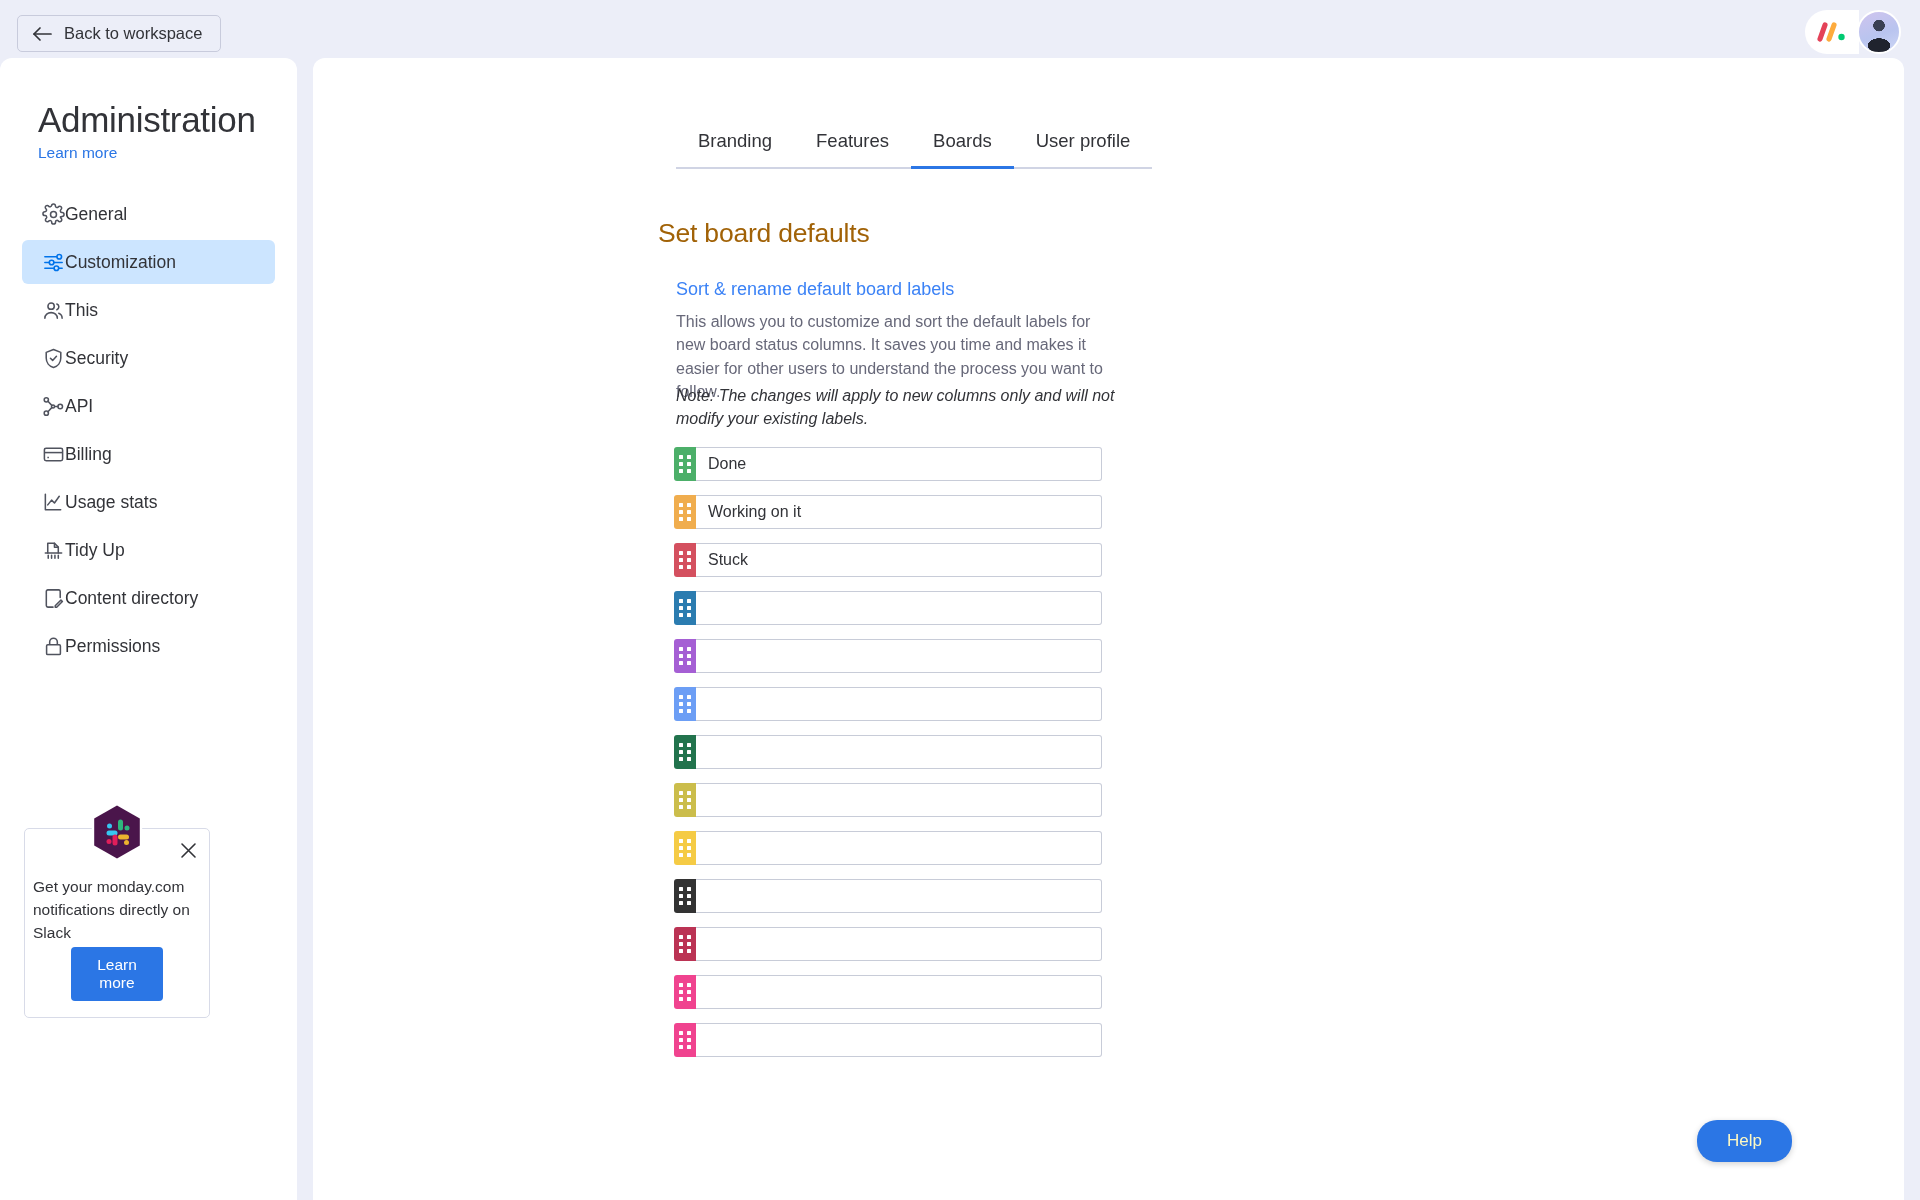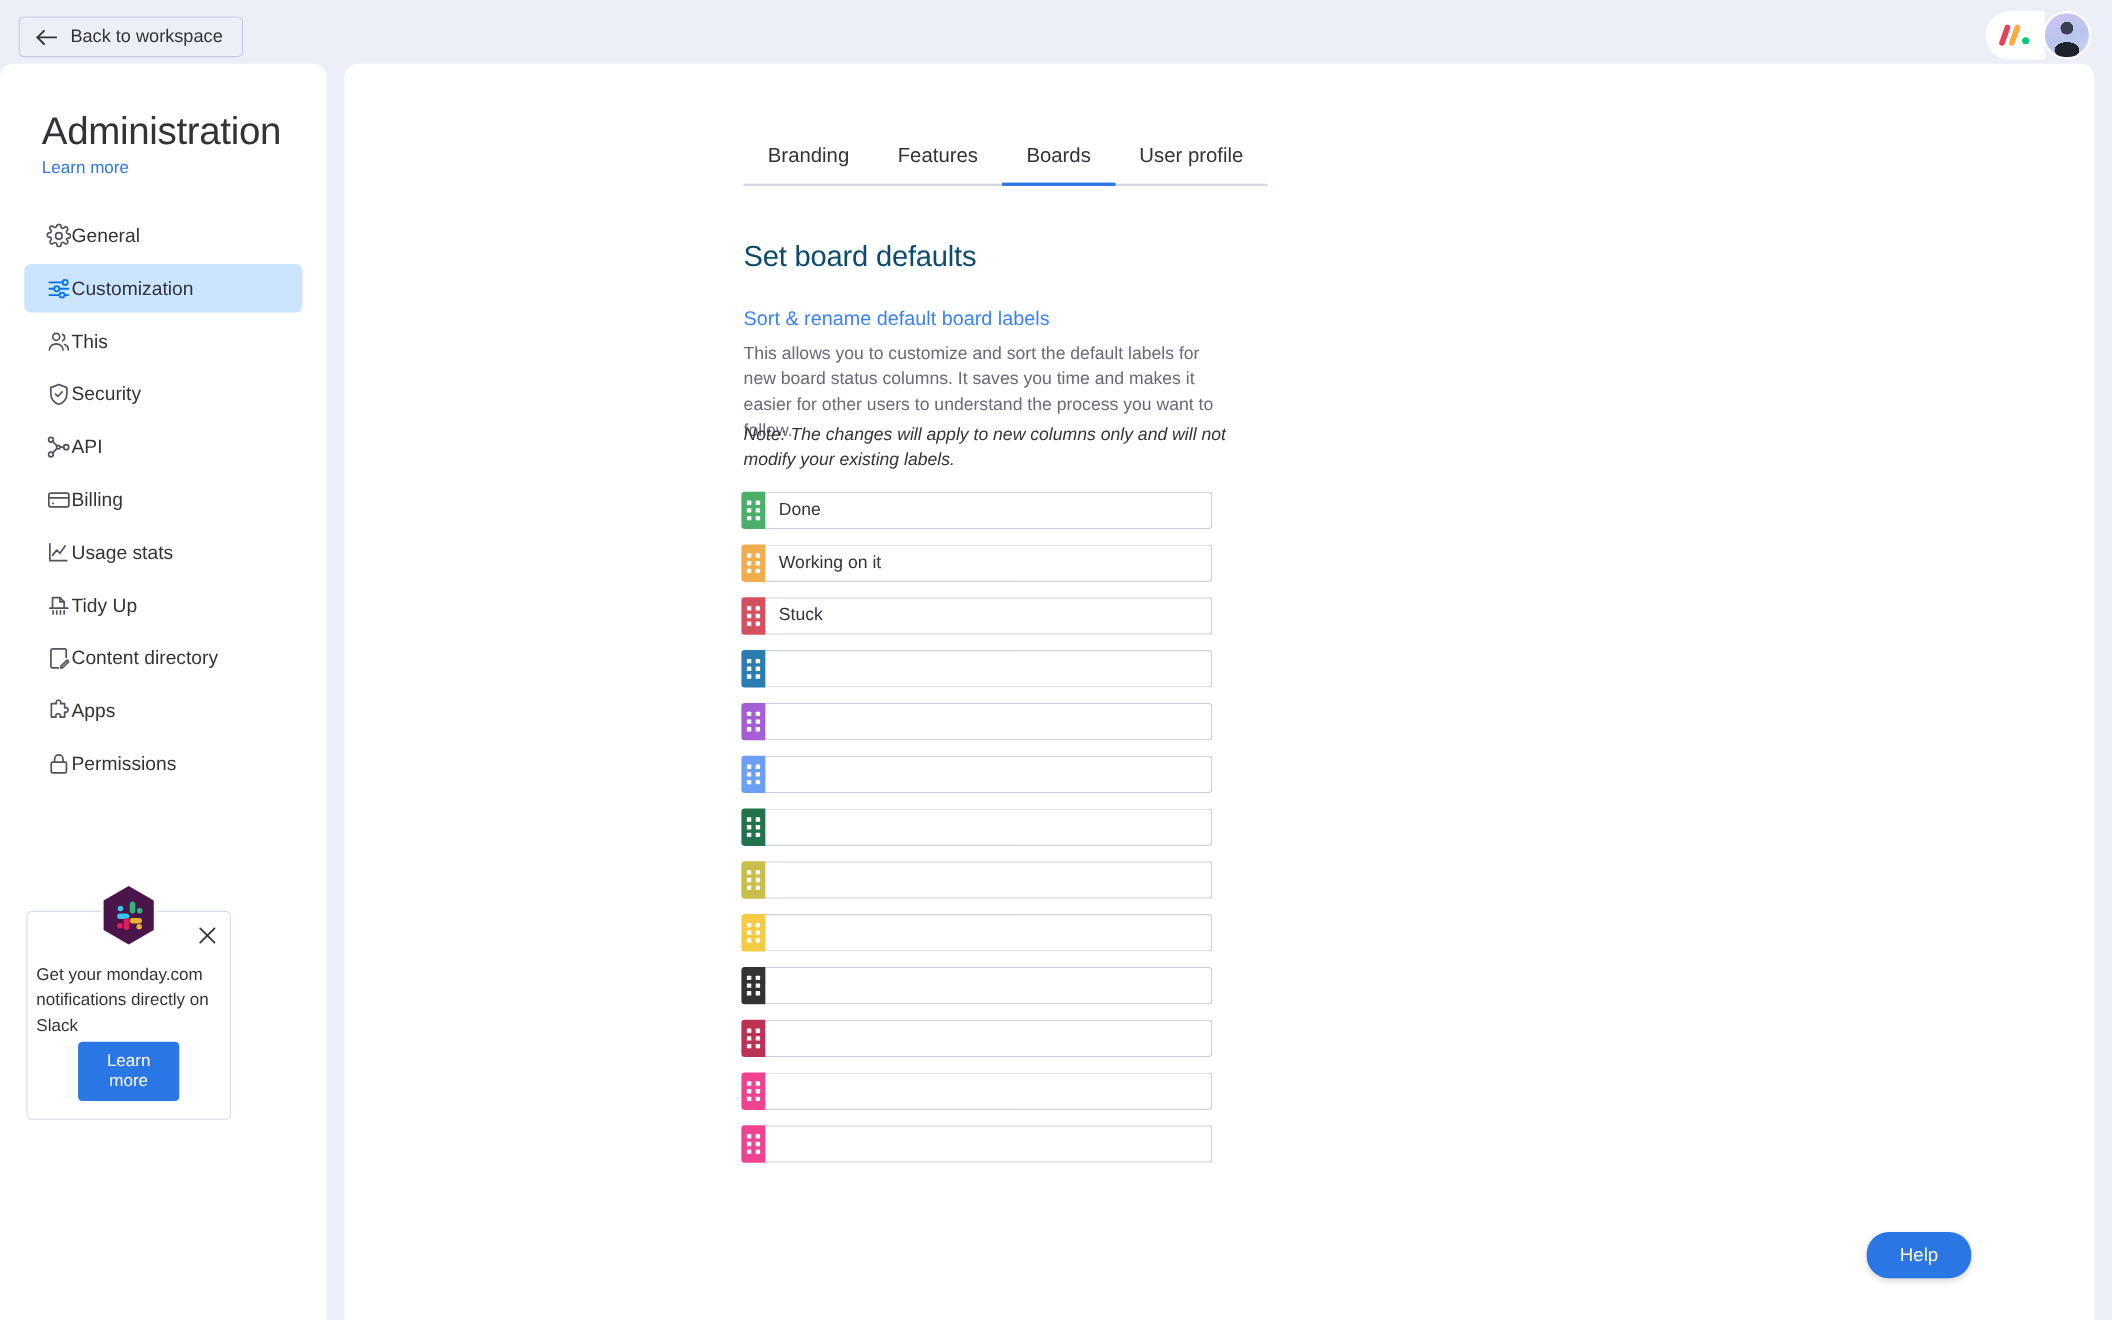--- a/index.html
+++ b/index.html
@@ -130,22 +130,22 @@
     padding: 8px 22px 14px;
     font-size: 18.5px; color: #323338;
     cursor: pointer; white-space: nowrap;
     border-bottom: 3px solid transparent;
     margin-bottom: -2px;
     margin-top: 20px;
   }
   .tab.active { border-bottom-color: #2b76e5; }
 
   .section-title {
-    position: absolute; left: 363px; top: 160px;
-    font-size: 26.5px; color: #0c4a6e; letter-spacing: -0.2px;
+    position: absolute; left: 345px; top: 160px;
+    font-size: 26.5px; color: #a16207; letter-spacing: -0.2px;
   }
   .sub-title {
     position: absolute; left: 363px; top: 221px;
     font-size: 18px; color: #3b82f6;
   }
   .desc {
     position: absolute; left: 363px; top: 252px;
     width: 440px;
     font-size: 16px; line-height: 23.3px; color: #676879;
   }
@@ -324,28 +324,20 @@
     <div class="nav-item">
       <span>
         <svg class="nav-icon" viewBox="0 0 24 24" fill="none" stroke="currentColor" stroke-width="1.6" stroke-linecap="round" stroke-linejoin="round">
           <path d="M19 11V4.6a1.6 1.6 0 00-1.6-1.6H6.1A1.6 1.6 0 004.5 4.6v14.8A1.6 1.6 0 006.1 21h5.4"></path>
           <path d="M19.8 13.6l1.5 1.5-6 6h-1.5v-1.5z"></path>
         </svg>
       </span>
       <span class="nav-label">Content directory</span>
     </div>
 
-    <div class="nav-item">
-      <span>
-        <svg class="nav-icon" viewBox="0 0 24 24" fill="none" stroke="currentColor" stroke-width="1.6" stroke-linejoin="round">
-          <path d="M9.4 3.4a2.3 2.3 0 014.5 0c0 .6-.3 1-.3 1.5h3.9v4c.5 0 .9-.3 1.5-.3a2.3 2.3 0 010 4.5c-.6 0-1-.3-1.5-.3v4.8h-4.3c0-.5.3-.9.3-1.5a2.3 2.3 0 00-4.5 0c0 .6.3 1 .3 1.5H4.9V4.9h4.8c0-.5-.3-.9-.3-1.5z"></path>
-        </svg>
-      </span>
-      <span class="nav-label">Apps</span>
-    </div>
 
     <div class="nav-item">
       <span>
         <svg class="nav-icon" viewBox="0 0 24 24" fill="none" stroke="currentColor" stroke-width="1.6" stroke-linejoin="round">
           <rect x="4.8" y="10.2" width="14.4" height="10.2" rx="1.2"></rect>
           <path d="M8 10.2V7.4a4 4 0 018 0v2.8"></path>
         </svg>
       </span>
       <span class="nav-label">Permissions</span>
     </div>

